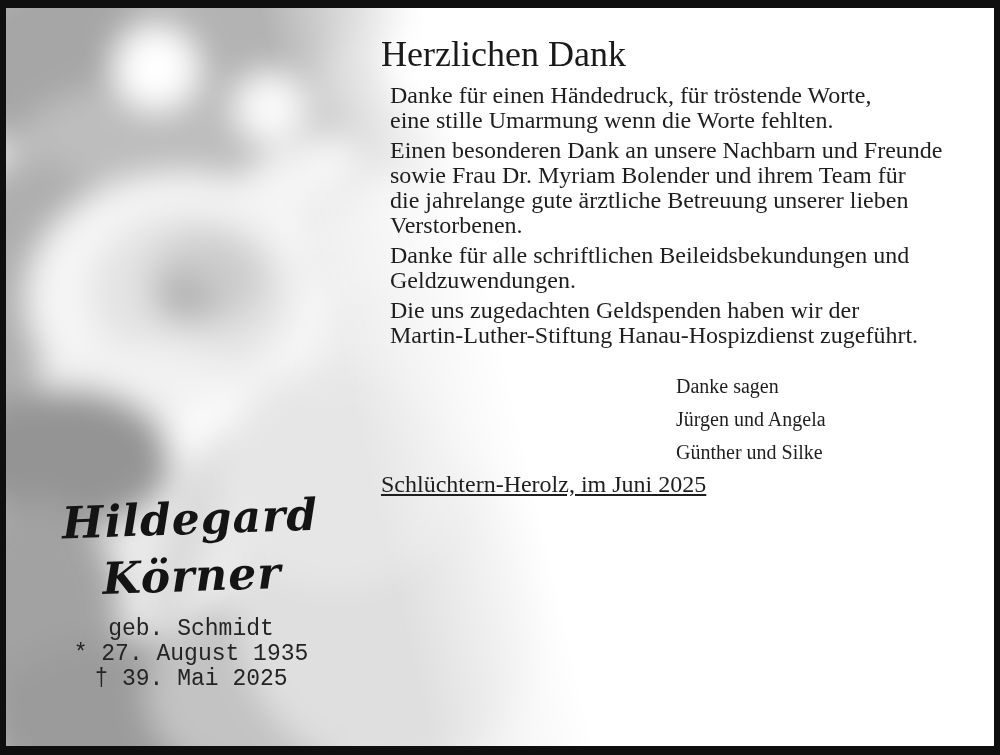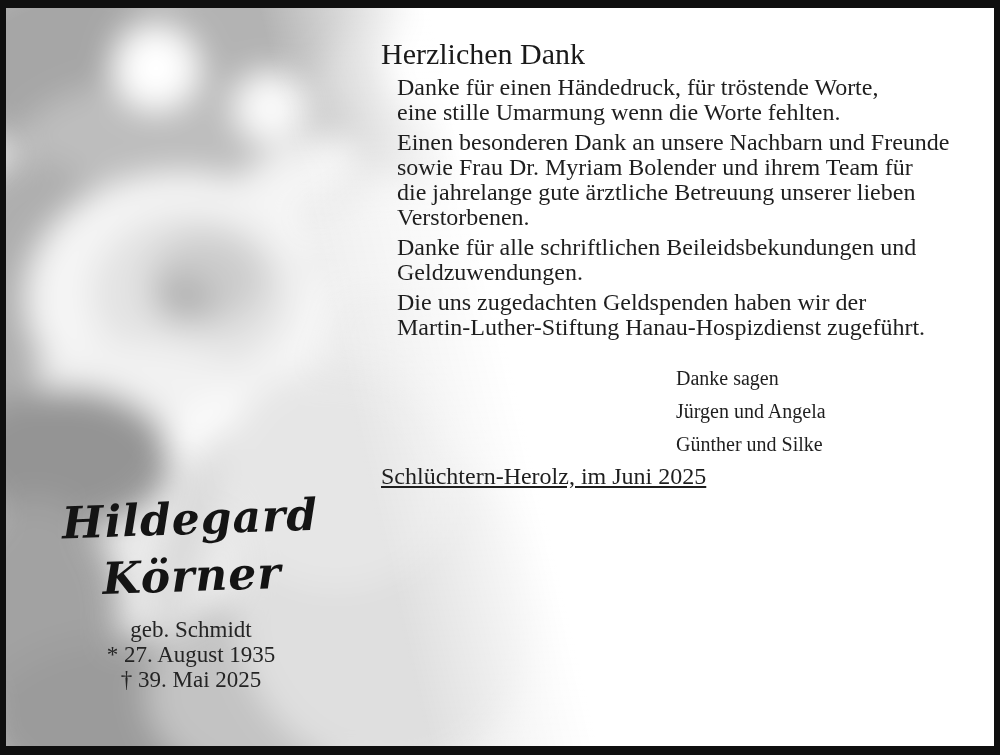--- a/index.html
+++ b/index.html
@@ -39,36 +39,37 @@
     font-weight: 700;
     font-size: 44px;
     line-height: 57px;
     letter-spacing: 1px;
   }
   .vitals {
     margin-top: 13px;
     font-size: 23px;
     line-height: 25px;
     color: #242424;
+    font-family: Liberation Mono, monospace;
   }
   
   .notice {
     position: absolute;
     left: 375px; top: 27px;
     width: 605px;
   }
   .notice h1 {
-    margin: 0 0 2px 0;
-    font-size: 30px;
+    margin: 0 0 10px 0;
+    font-size: 36px;
     line-height: 38px;
     font-weight: 400;
     color: #1a1a1a;
   }
   .notice p {
-    margin: 0 0 5px 16px;
+    margin: 0 0 5px 9px;
     font-size: 24px;
     line-height: 25px;
     white-space: pre-line;
   }
   .signature {
     margin: 22px 0 0 295px;
     font-size: 20px;
     line-height: 33px;
   }
   .place-date {

